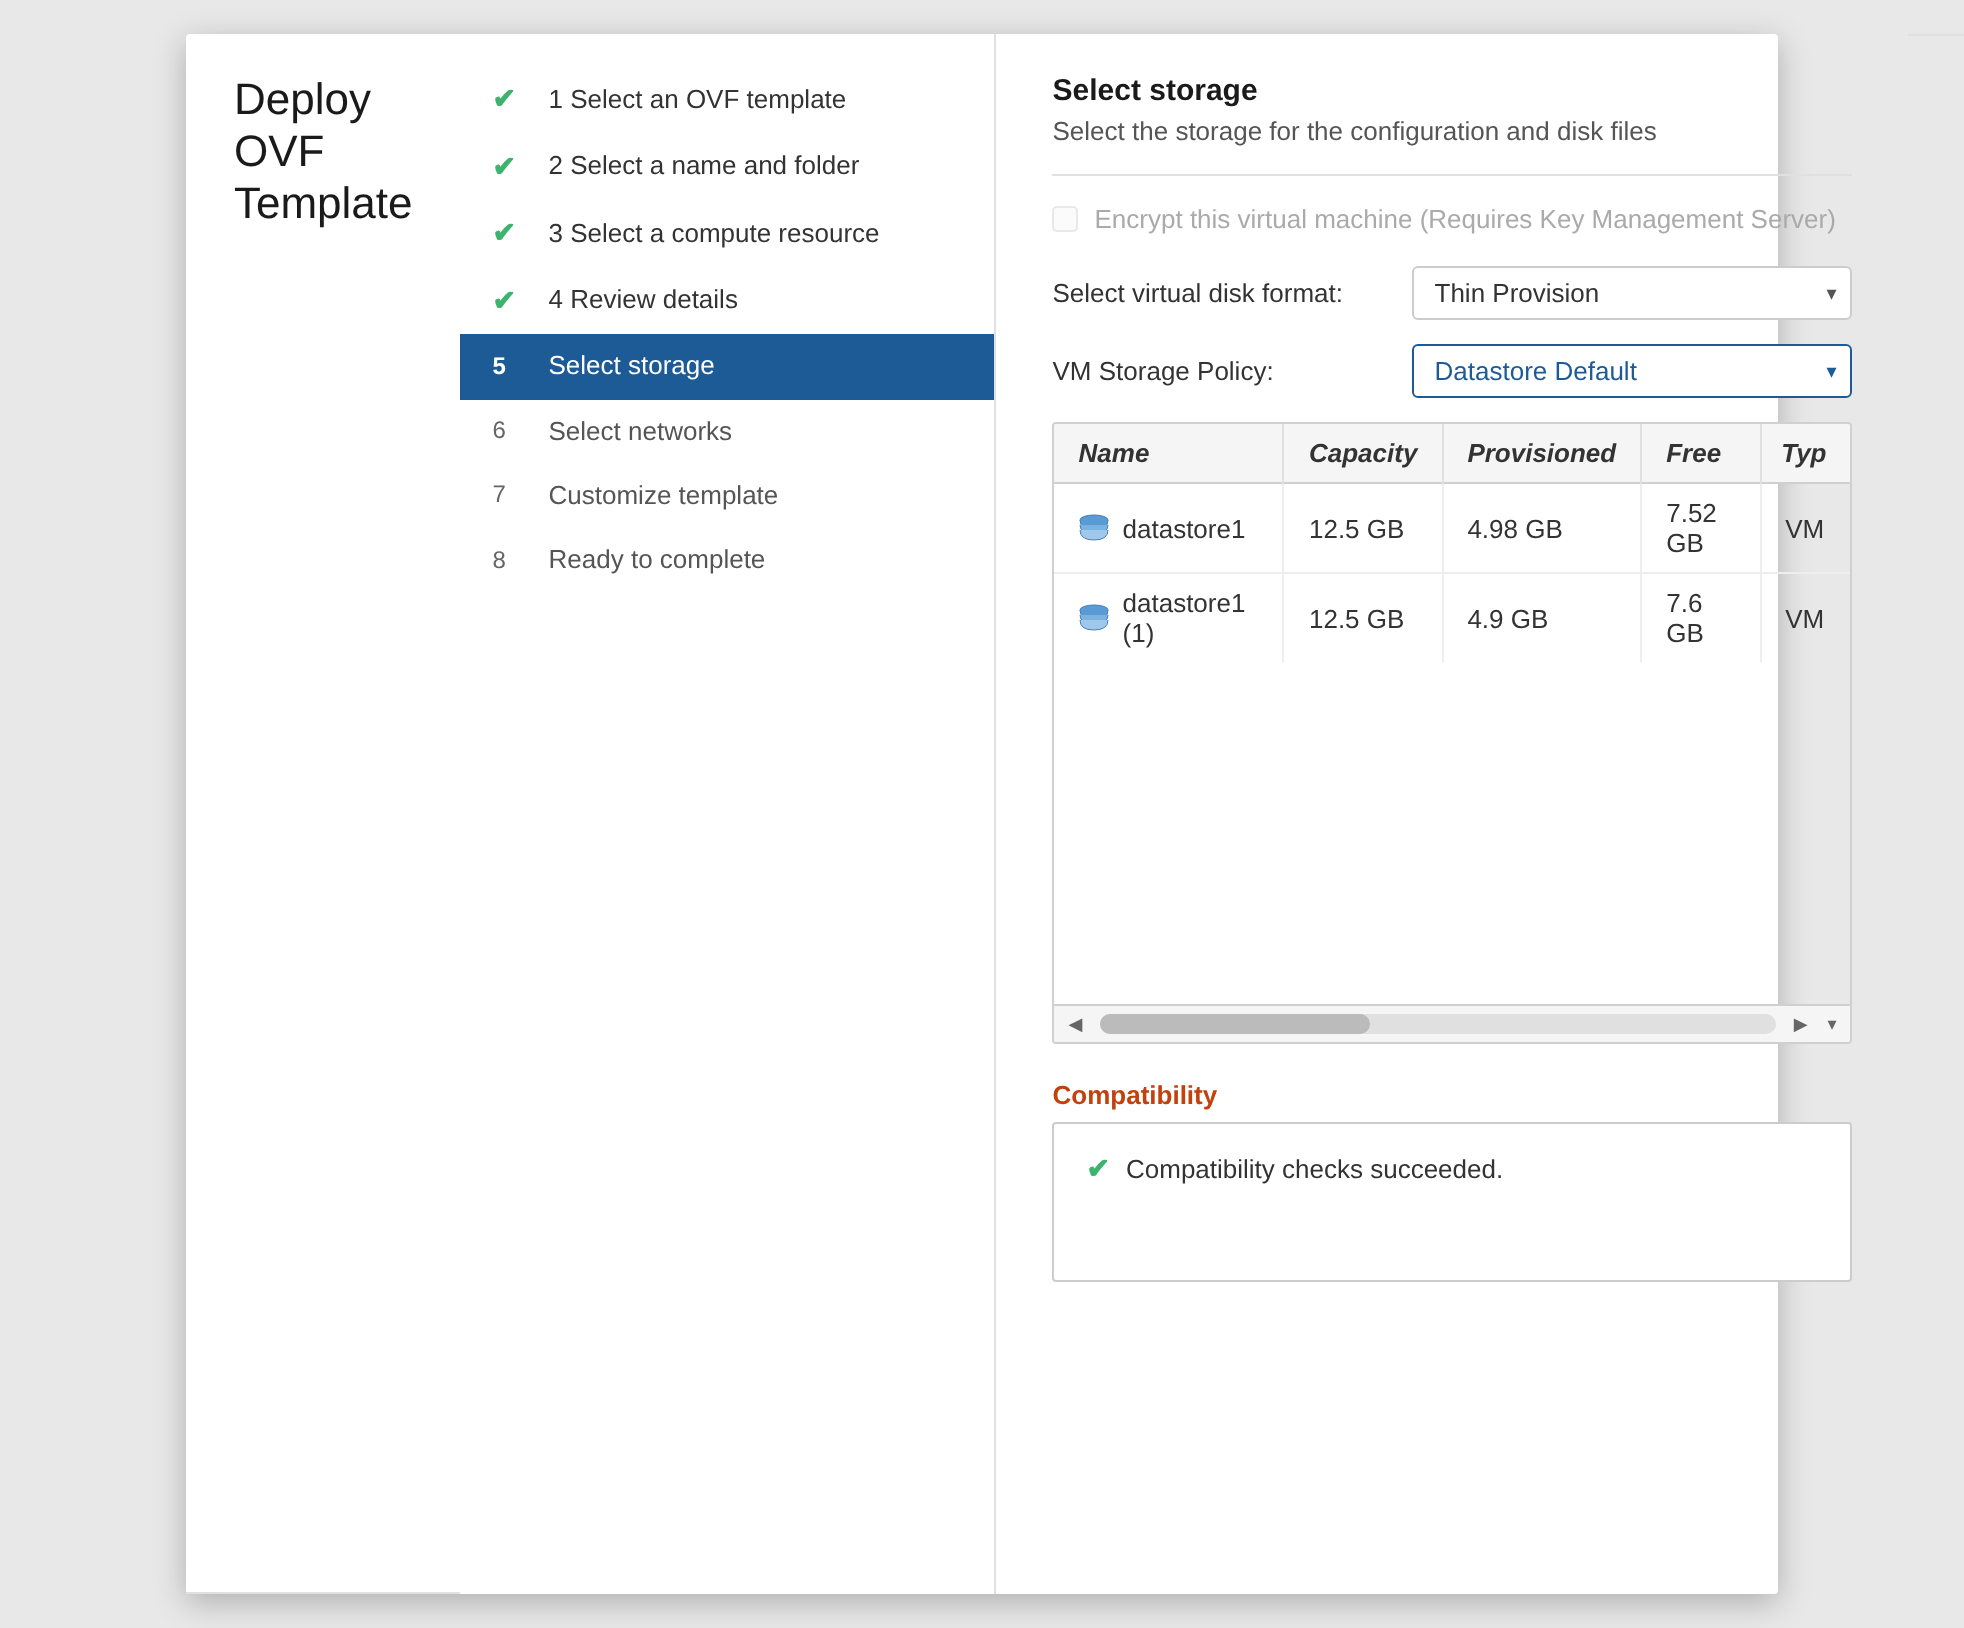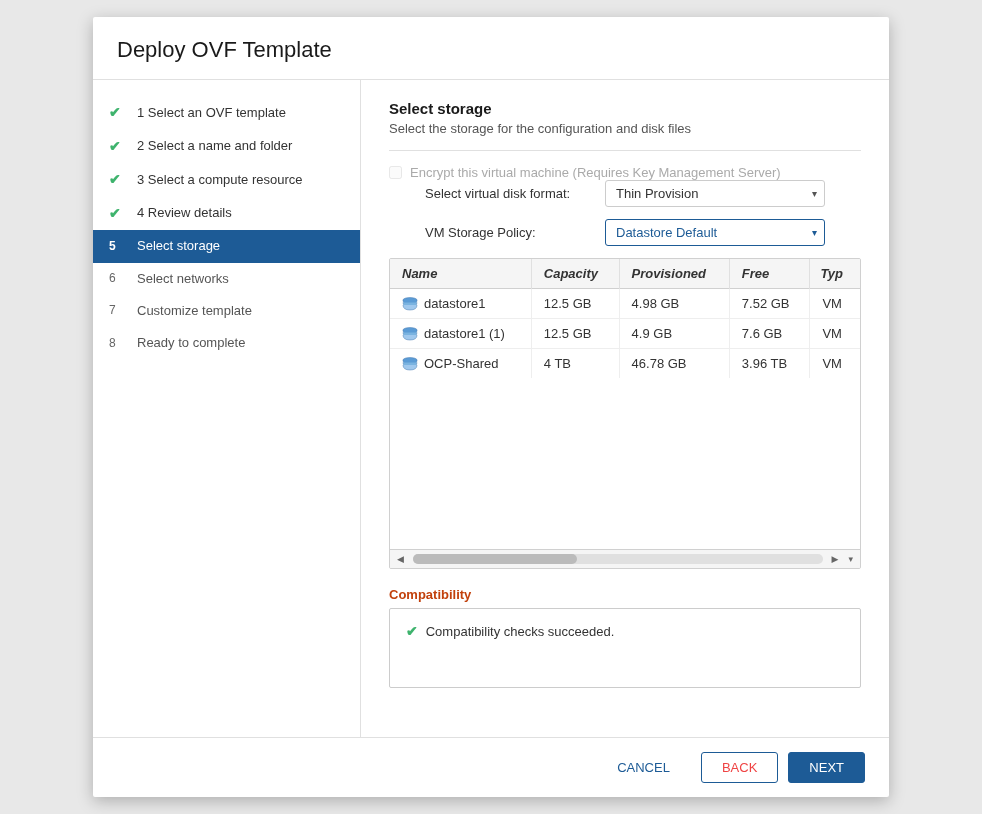--- a/index.html
+++ b/index.html
@@ -13,21 +13,21 @@
       font-size: 13px;
       color: #333;
     }
     .dialog {
       background: #fff;
       width: 796px;
       min-height: 780px;
       border-radius: 2px;
       box-shadow: 0 4px 16px rgba(0,0,0,0.25);
       display: flex;
-      flex-direction: column;
+      flex-direction: row;
     }
     .dialog-title {
       padding: 20px 24px 16px;
       font-size: 22px;
       font-weight: 300;
       color: #1a1a1a;
       border-bottom: 1px solid #e0e0e0;
     }
     .dialog-body {
       display: flex;
@@ -93,20 +93,21 @@
       font-size: 13px;
       color: #555;
       margin-bottom: 14px;
       padding-bottom: 14px;
       border-bottom: 1px solid #e0e0e0;
     }
     
     .encrypt-row {
       display: flex;
       align-items: center;
+      margin-bottom: 16px;
     }
     .encrypt-row input[type=checkbox] {
       margin-right: 8px;
       opacity: 0.5;
     }
     .encrypt-label {
       color: #aaa;
       font-size: 13px;
     }
     
@@ -439,36 +440,20 @@
         <path d="M1 5.5 Q1 10 8 10 Q15 10 15 5.5" stroke="#4a7fb5" stroke-width="0.5" fill="#7ab3e0"></path>
         <path d="M1 8 Q1 13 8 13 Q15 13 15 8" stroke="#4a7fb5" stroke-width="0.5" fill="#a0c8ed"></path>
       </svg>
     </span>datastore1 (1)</span>
                   </td>
                   <td>12.5 GB</td>
                   <td>4.9 GB</td>
                   <td>7.6 GB</td>
                   <td>VM</td>
                 </tr>
-                <tr>
-                  <td>
-                    <span class="name-cell"><span class="ds-icon">
-      <svg width="16" height="14" viewBox="0 0 16 14" fill="none" xmlns="http://www.w3.org/2000/svg">
-        <ellipse cx="8" cy="3" rx="7" ry="2.5" fill="#5b9bd5" stroke="#4a7fb5" stroke-width="0.5"></ellipse>
-        <path d="M1 3 Q1 8 8 8 Q15 8 15 3" stroke="#4a7fb5" stroke-width="0.5" fill="#5b9bd5"></path>
-        <path d="M1 5.5 Q1 10 8 10 Q15 10 15 5.5" stroke="#4a7fb5" stroke-width="0.5" fill="#7ab3e0"></path>
-        <path d="M1 8 Q1 13 8 13 Q15 13 15 8" stroke="#4a7fb5" stroke-width="0.5" fill="#a0c8ed"></path>
-      </svg>
-    </span>OCP-Shared</span>
-                  </td>
-                  <td>4 TB</td>
-                  <td>46.78 GB</td>
-                  <td>3.96 TB</td>
-                  <td>VM</td>
-                </tr>
               </tbody>
           </table>
         </div>
 
         <div class="scroll-bar-bottom">
           <span class="scroll-arrow">◀</span>
           <div class="scroll-track">
             <div class="scroll-thumb"></div>
           </div>
           <span class="scroll-arrow">▶</span>

